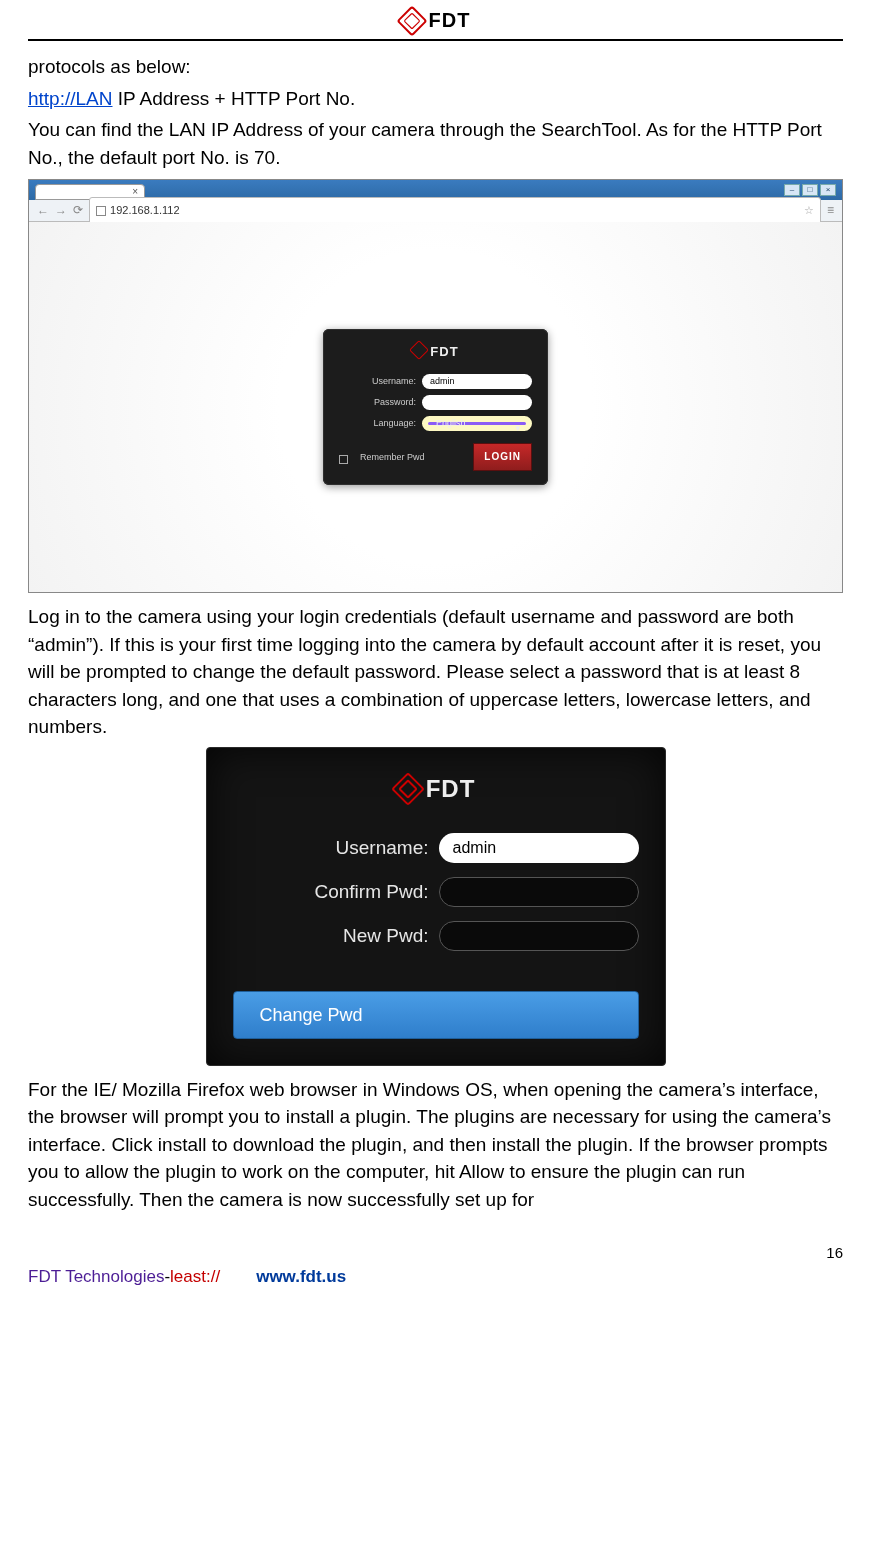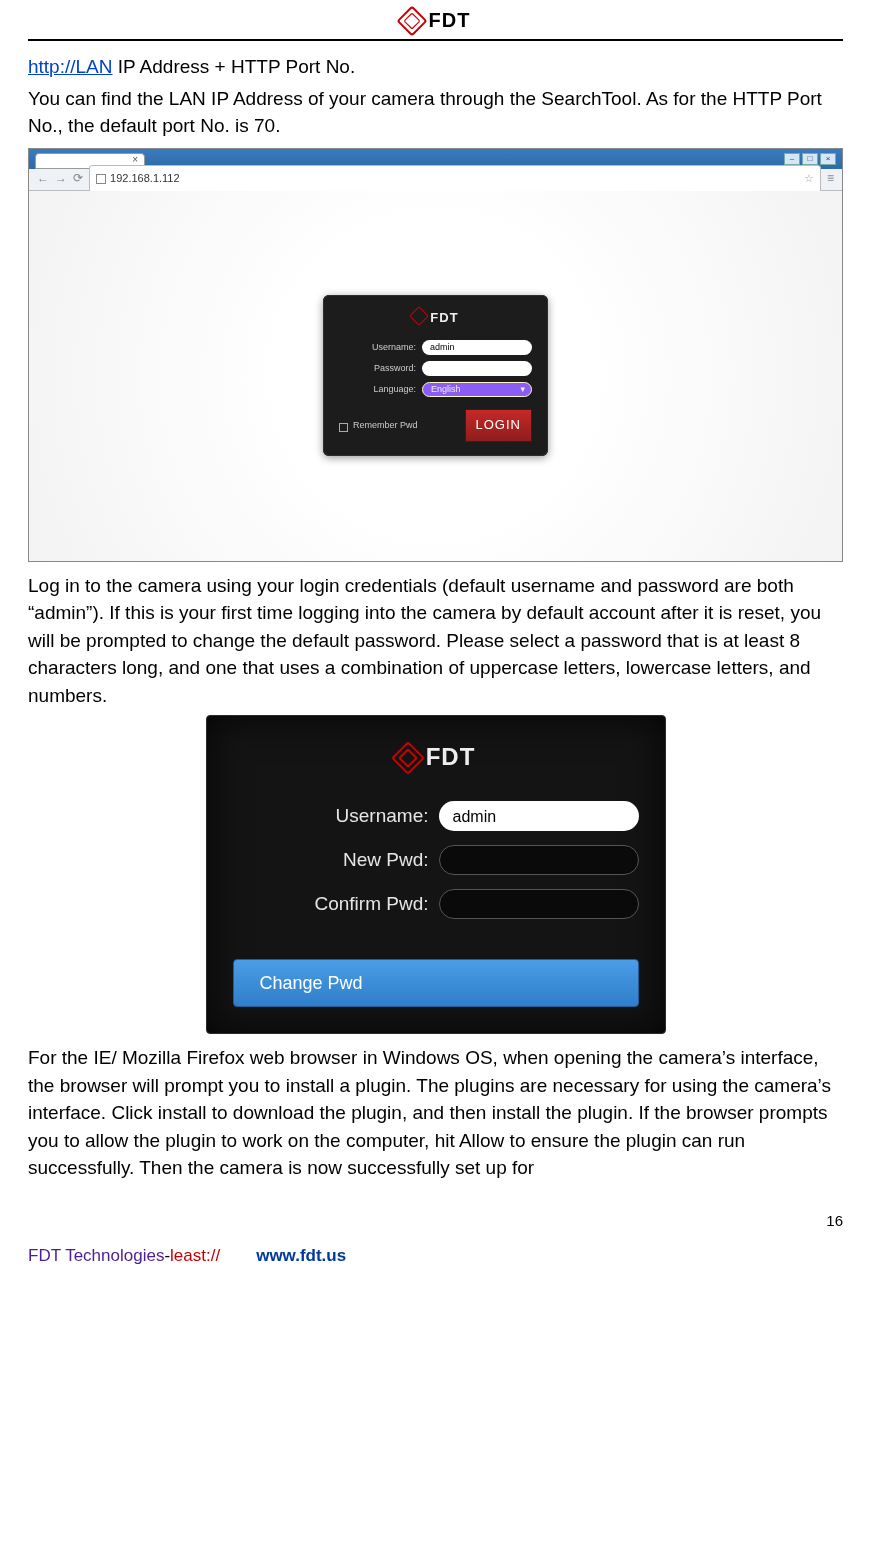--- a/index.html
+++ b/index.html
@@ -87,29 +87,29 @@
   .login-box .logo-row { display:flex; justify-content:center; margin-bottom:12px; }
   .mini-mark { width:14px;height:14px; transform:rotate(45deg); position:relative; margin-right:4px;}
   .mini-mark::before{content:"";position:absolute;inset:0;border:1.5px solid #c00;border-radius:2px;}
   .login-box .brand { font-weight:700; font-size:13px; color:#eee; letter-spacing:1px;}
   .form-row { display:flex; align-items:center; justify-content:flex-end; gap:6px; margin:6px 0;}
   .form-row label { font-size:9px; color:#ccc; flex:0 0 auto;}
   .pill-input {
     width: 110px; height:15px; background:#fff; border-radius:8px;
     font-size:9px; color:#000; padding:0 8px; display:flex; align-items:center;
   }
-  .pill-input.dark { background:#8b5cf6; color:#eee; border:1px solid #fef9c3;}
+  .pill-input.dark { background:#8b5cf6; color:#eee; border:6px solid #fef9c3;}
   .pill-select { position:relative; }
   .pill-select::after { content:"▾"; position:absolute; right:6px; top:0; font-size:9px; color:#eee;}
   .action-row { display:flex; align-items:center; justify-content:space-between; margin-top:12px;}
-  .remember { display:flex; align-items:flex-end; gap:5px; font-size:9px; color:#ccc;}
+  .remember { display:flex; align-items:flex-end; gap:12px; font-size:9px; color:#ccc;}
   .cbox { width:9px;height:9px;border:1px solid #aaa; }
   .login-btn {
     background: linear-gradient(#c62828,#8f1d1d);
-    color:#fff; font-size:13px; font-weight:400; letter-spacing:1px;
+    color:#fff; font-size:10px; font-weight:700; letter-spacing:1px;
     padding: 6px 10px; border:1px solid #5a0f0f;
   }
   .screenshot-changepwd {
     width: 460px; margin: 6px auto 10px; background:#141414;
     border:1px solid #2a2a2a; border-radius:4px;
     padding: 24px 26px 26px;
     box-shadow: inset 0 0 40px rgba(0,0,0,.8);
     color:#dcdcdc;
   }
   .screenshot-changepwd .logo-row { display:flex; justify-content:center; margin-bottom:26px; align-items:center; gap:6px;}
@@ -127,37 +127,38 @@
   .change-btn {
     display:block; margin: 40px auto 0;
     background: linear-gradient(#4a9de6,#2f7ecb);
     color:#fff; font-size:18px; padding:10px 26px;
     border:1px solid #1f5e99; border-radius:4px;
   }
   .page-footer {
     margin-top: 28px; padding: 0 28px 12px;
     font-size: 17px;
   }
-  .pnum { text-align:right; font-size:15px; margin-bottom:12px;}
+  .pnum { text-align:right; font-size:15px; margin-bottom:2px;}
   .footer-left .fdt-tech { color:#4c1d95; }
   .footer-left .url-http { color:#c40000; }
   .footer-left .url-rest { color:#003a9b; font-weight:700;margin-left:36px; }
 </style>
 </head>
 <body>
 
 <div class="page-header">
   <div class="fdt-logo">
     <div class="fdt-mark"></div>
     <span class="fdt-word">FDT</span>
   </div>
 </div>
 
 <div class="content">
 
+  <p class="para">protocols as below:</p>
   <p class="para">
     <a href="#" class="link">http://LAN</a><span> IP Address + HTTP Port No.</span>
   </p>
   <p class="para">You can find the LAN IP Address of your camera through the SearchTool. As for the HTTP Port No., the default port No. is 70.</p>
 
   <div class="screenshot-browser">
     <div class="browser-tabbar">
       <div class="tab">
         <span>×</span>
       </div>
@@ -218,25 +219,25 @@
       <div class="big-mark"></div>
       <span class="brand">FDT</span>
     </div>
     <div class="cp-row">
       <label>Username:</label>
       <div class="cp-input">
           <span>admin</span>
         </div>
     </div>
     <div class="cp-row">
+      <label>Confirm Pwd:</label>
+      <div class="blank"></div>
+    </div>
+    <div class="cp-row">
       <label>New Pwd:</label>
-      <div class="blank"></div>
-    </div>
-    <div class="cp-row">
-      <label>Confirm Pwd:</label>
       <div class="blank"></div>
     </div>
     <div class="change-btn">Change Pwd</div>
   </div>
 
   <p class="para">For the IE/ Mozilla Firefox web browser in Windows OS, when opening the camera’s interface, the browser will prompt you to install a plugin. The plugins are necessary for using the camera’s interface. Click install to download the plugin, and then install the plugin. If the browser prompts you to allow the plugin to work on the computer, hit Allow to ensure the plugin can run successfully. Then the camera is now successfully set up for</p>
 </div>
 
 <div class="page-footer">
   <div class="pnum">16</div>

